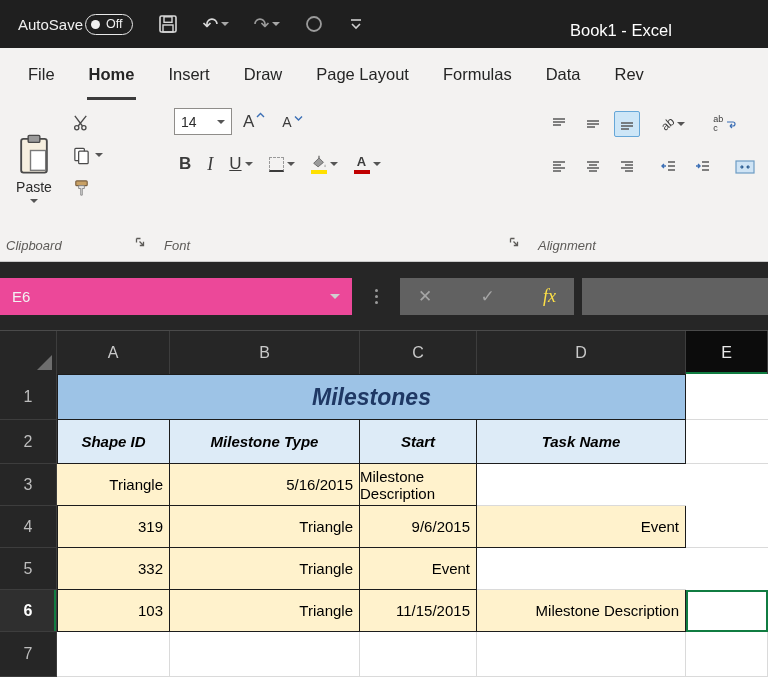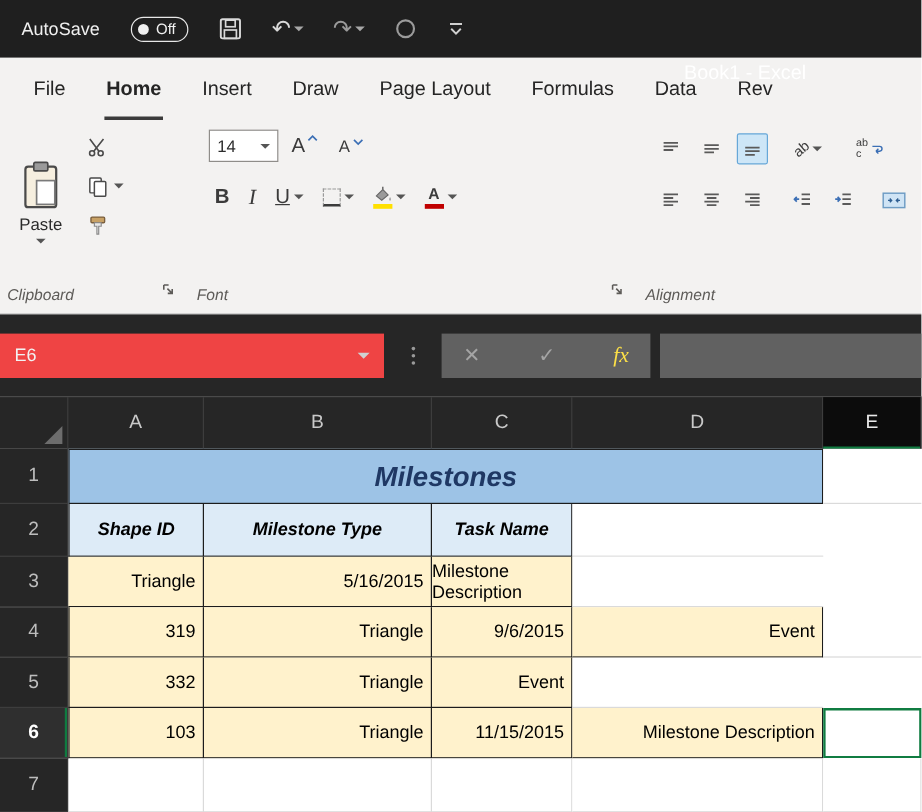--- a/index.html
+++ b/index.html
@@ -2,32 +2,32 @@
 <html style="--banner-fill: #9DC3E6; --banner-text: #1F3864; --header-fill: #DDEBF7; --data-fill: #FFF2CC; --selection-green: #107C41; --fill-swatch: #FFE000; --font-color-swatch: #C00000;"><head>
 <meta charset="utf-8">
 <style>
   * { box-sizing: border-box; margin: 0; padding: 0; }
   html,body { width:768px; height:677px; overflow:hidden; background:#fff;
     font-family:"Liberation Sans", sans-serif; }
 
   
   .titlebar { position:relative; height:48px; background:#1f1f1f; display:flex;
     align-items:center; gap:24px; padding-left:18px; color:#f0f0f0; }
-  .autosave { display:flex; align-items:center; gap:26px; font-size:15px; }
+  .autosave { display:flex; align-items:center; gap:2px; font-size:15px; }
   .as-pill { display:flex; align-items:center; gap:6px; border:1.5px solid #e8e8e8;
     border-radius:11px; height:21px; padding:0 9px 0 5px; font-size:12.5px; }
   .as-dot { width:9px; height:9px; border-radius:50%; background:#f0f0f0; }
   .qat-btn { display:flex; align-items:center; gap:3px; }
   .qat-btn svg, .qat-btn .glyph { display:block; }
   .glyph { font-size:19px; line-height:1; color:#d9d9d9; }
   .glyph.dim { color:#9b9b9b; }
   .caret-sm { width:0; height:0; border-left:4px solid transparent; border-right:4px solid transparent;
     border-top:4px solid #a8a8a8; }
   .doc-title { position:absolute; left:570px; top:0; height:60px; display:flex;
-    align-items:center; font-size:16.5px; color:#ffffff; white-space:nowrap;margin-top:31px; }
+    align-items:center; font-size:16.5px; color:#ffffff; white-space:nowrap; }
 
   
   .tabs-row { height:52px; background:#f3f2f1; display:flex; align-items:stretch;
     gap:30px; padding:0 0 0 26px; }
   .tab { display:flex; align-items:center; font-size:16.5px; color:#252525;
     padding:16px 2px; white-space:nowrap; }
   .tab.active { font-weight:700; box-shadow: inset 0 -3px 0 #3b3b3b; }
 
   
   .ribbon { height:162px; background:#f3f2f1; border-bottom:1px solid #c9c9c9;
@@ -69,21 +69,21 @@
   
   .aligngrp .rgroup-body { width:260px; flex-direction:column; padding:8px 0 0 8px; }
   .al-row { display:flex; align-items:center; gap:8px; }
   .al-row + .al-row { margin-top:16px; }
   .al-btn { padding:4px; border:1px solid transparent; border-radius:2px; display:flex; align-items:center; gap:3px; }
   .al-btn.selected { background:#cde6f7; border-color:#66a7d8; }
   .wrap-ico { display:flex; flex-direction:column; line-height:1; font-size:9px; color:#3b3b3b; }
 
   
   .formula-row { height:68px; background:#262626; display:flex; align-items:center; }
-  .name-box { width:320px; height:37px; background:#ef4444; color:#f2f2f2; display:flex;
+  .name-box { width:352px; height:37px; background:#ec4899; color:#f2f2f2; display:flex;
     align-items:center; justify-content:space-between; padding:16px 12px; font-size:15px; }
   .nb-caret { width:0; height:0; border-left:5px solid transparent; border-right:5px solid transparent;
     border-top:5px solid #d0d0d0; }
   .fb-grip { width:48px; display:flex; flex-direction:column; align-items:center; gap:3px; }
   .fb-grip i { width:3px; height:3px; border-radius:50%; background:#9a9a9a; }
   .fx-strip { width:174px; height:37px; background:#616161; display:flex; align-items:center;
     justify-content:space-between; padding:0 18px; }
   .fb-x { color:#a5a5a5; font-size:17px; }
   .fb-check { color:#a5a5a5; font-size:17px; }
   .fb-fx { color:#fde047; font-size:18px; font-style:italic; font-family:"Liberation Serif", serif; }
@@ -395,20 +395,21 @@
   <div class="gridcols r1">
     <div class="row-h">1</div>
     <div class="banner">Milestones</div>
     <div class="ecell"></div>
   </div>
 
   <div class="gridcols r2">
     <div class="row-h">2</div>
     <div class="th first">Shape ID</div>
     <div class="th">Milestone Type</div>
+    <div class="th">Start</div>
     <div class="th">Task Name</div>
     <div class="ecell"></div>
   </div>
 
   <div class="gridcols r3">
     <div class="row-h">3</div>
     <div class="td">Triangle</div>
     <div class="td">5/16/2015</div>
     <div class="td">Milestone Description</div>
     <div class="ecell"></div>

